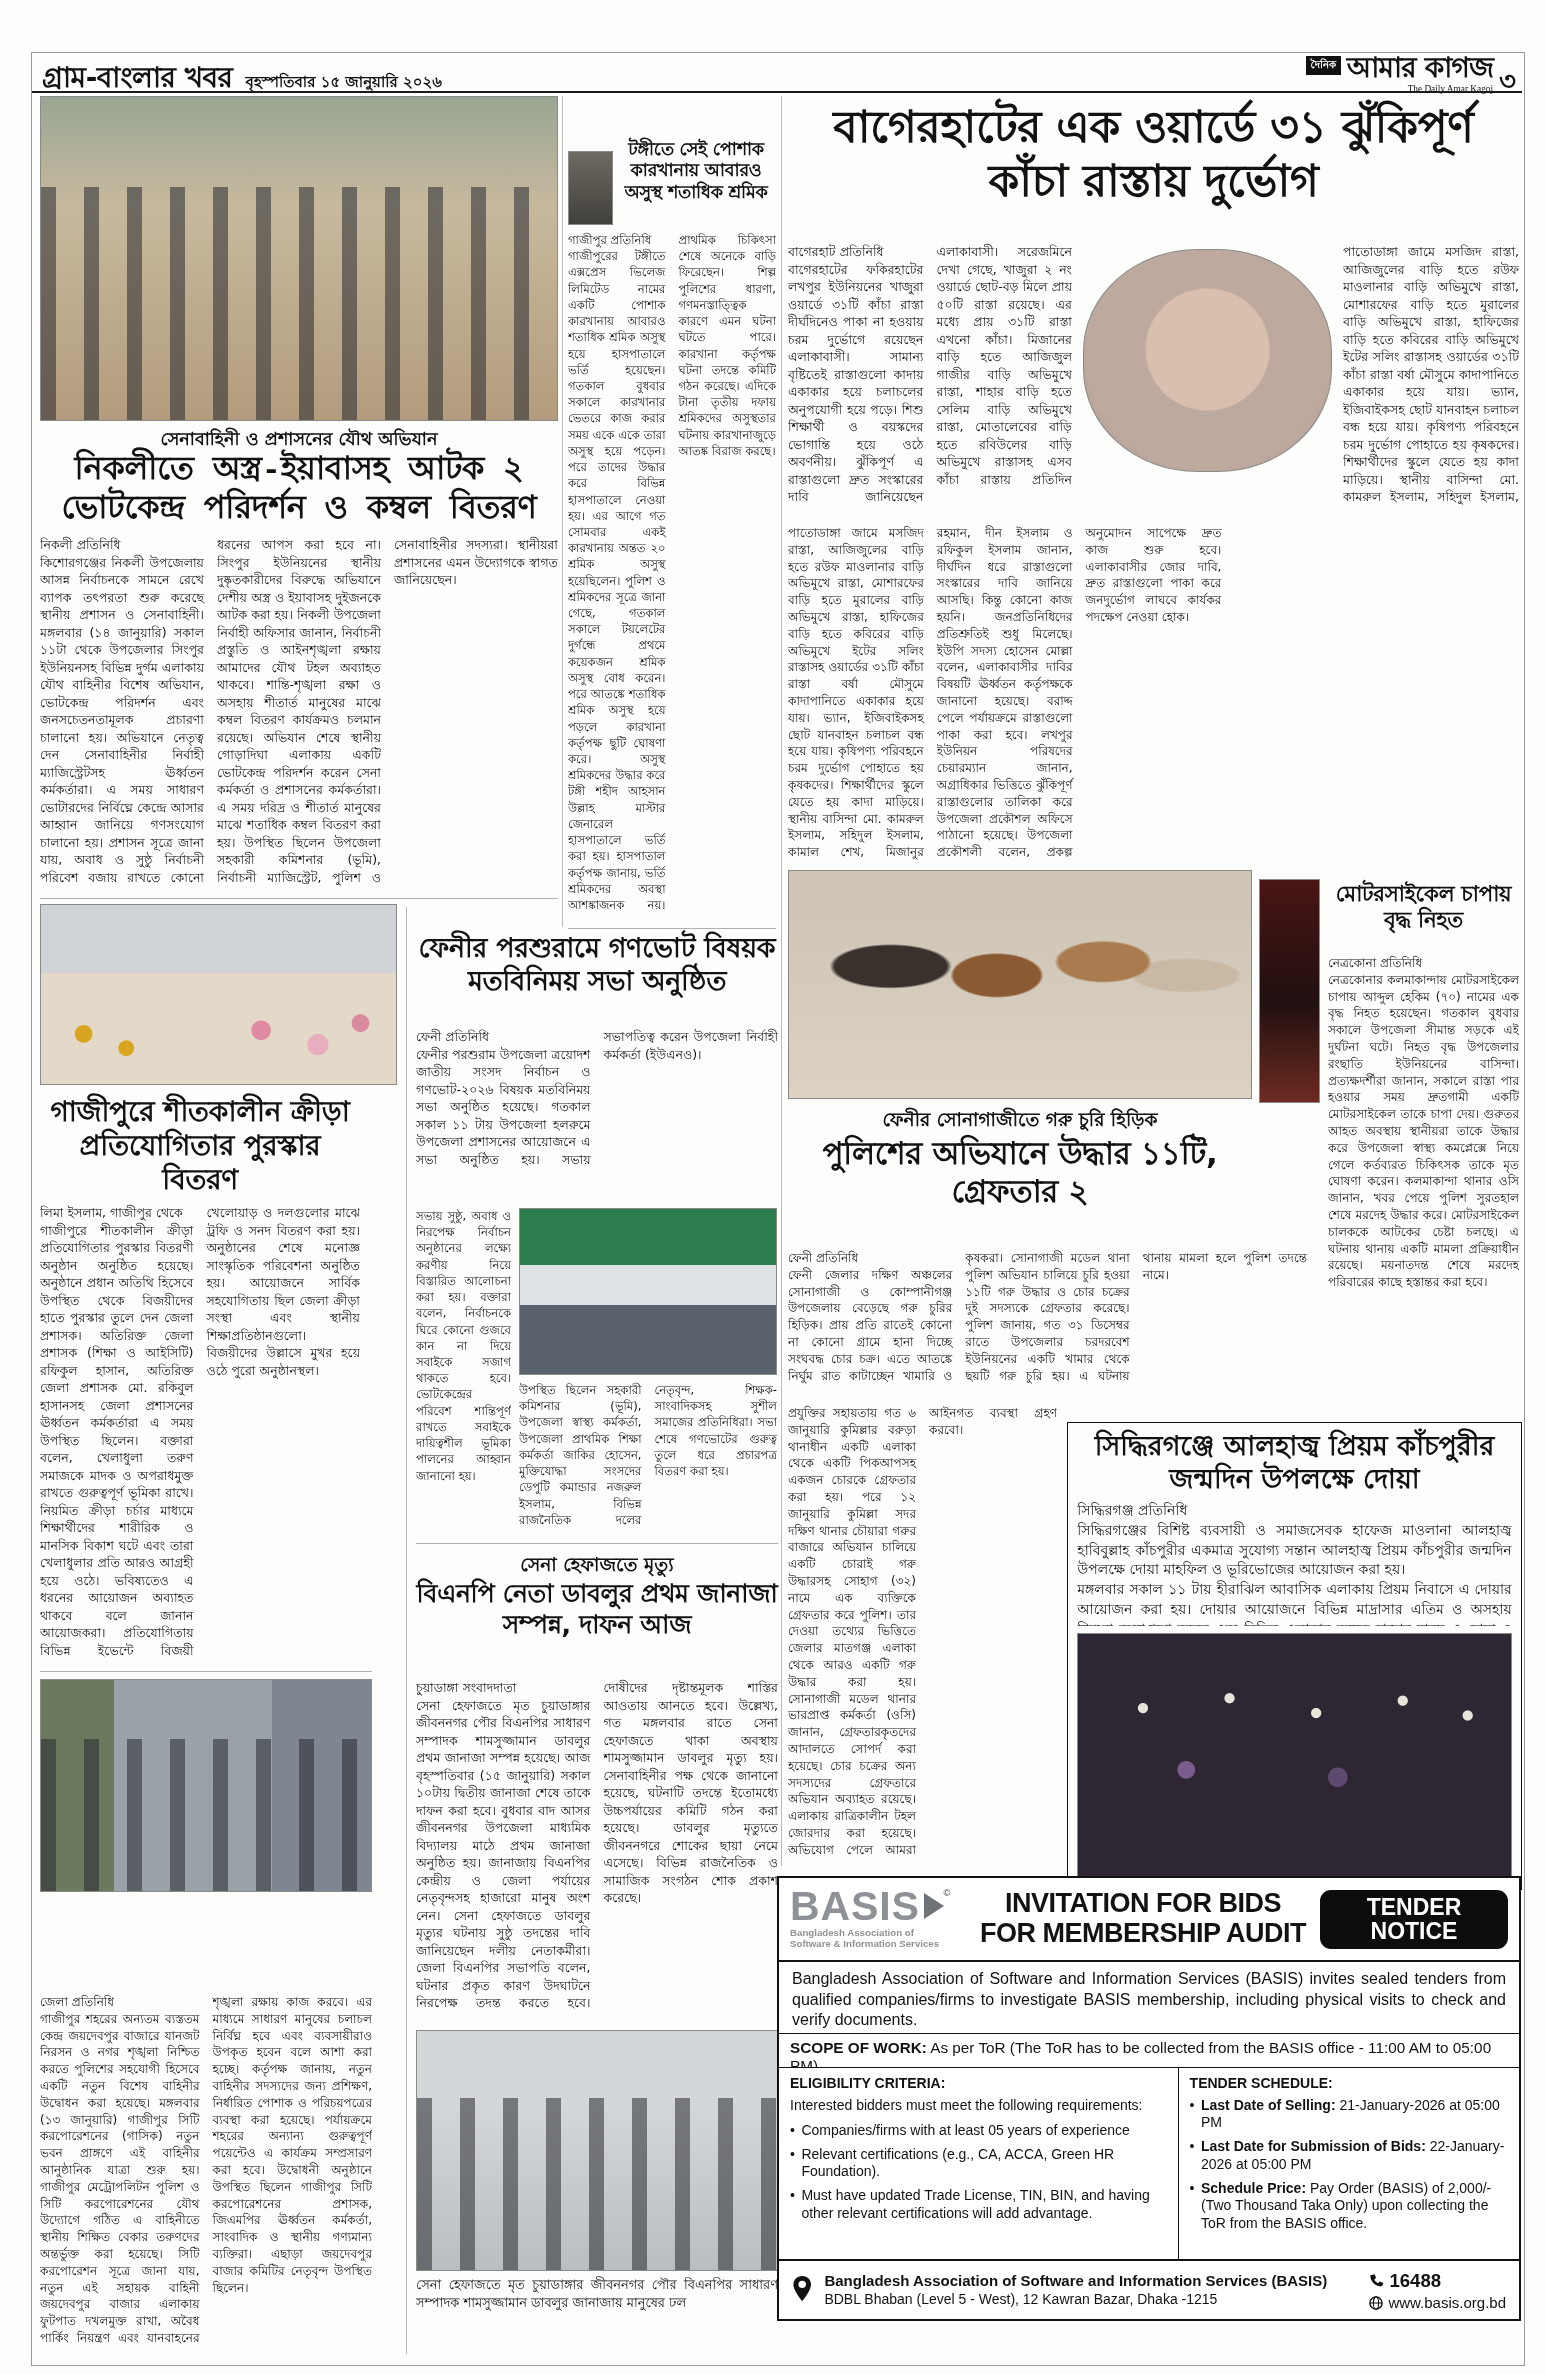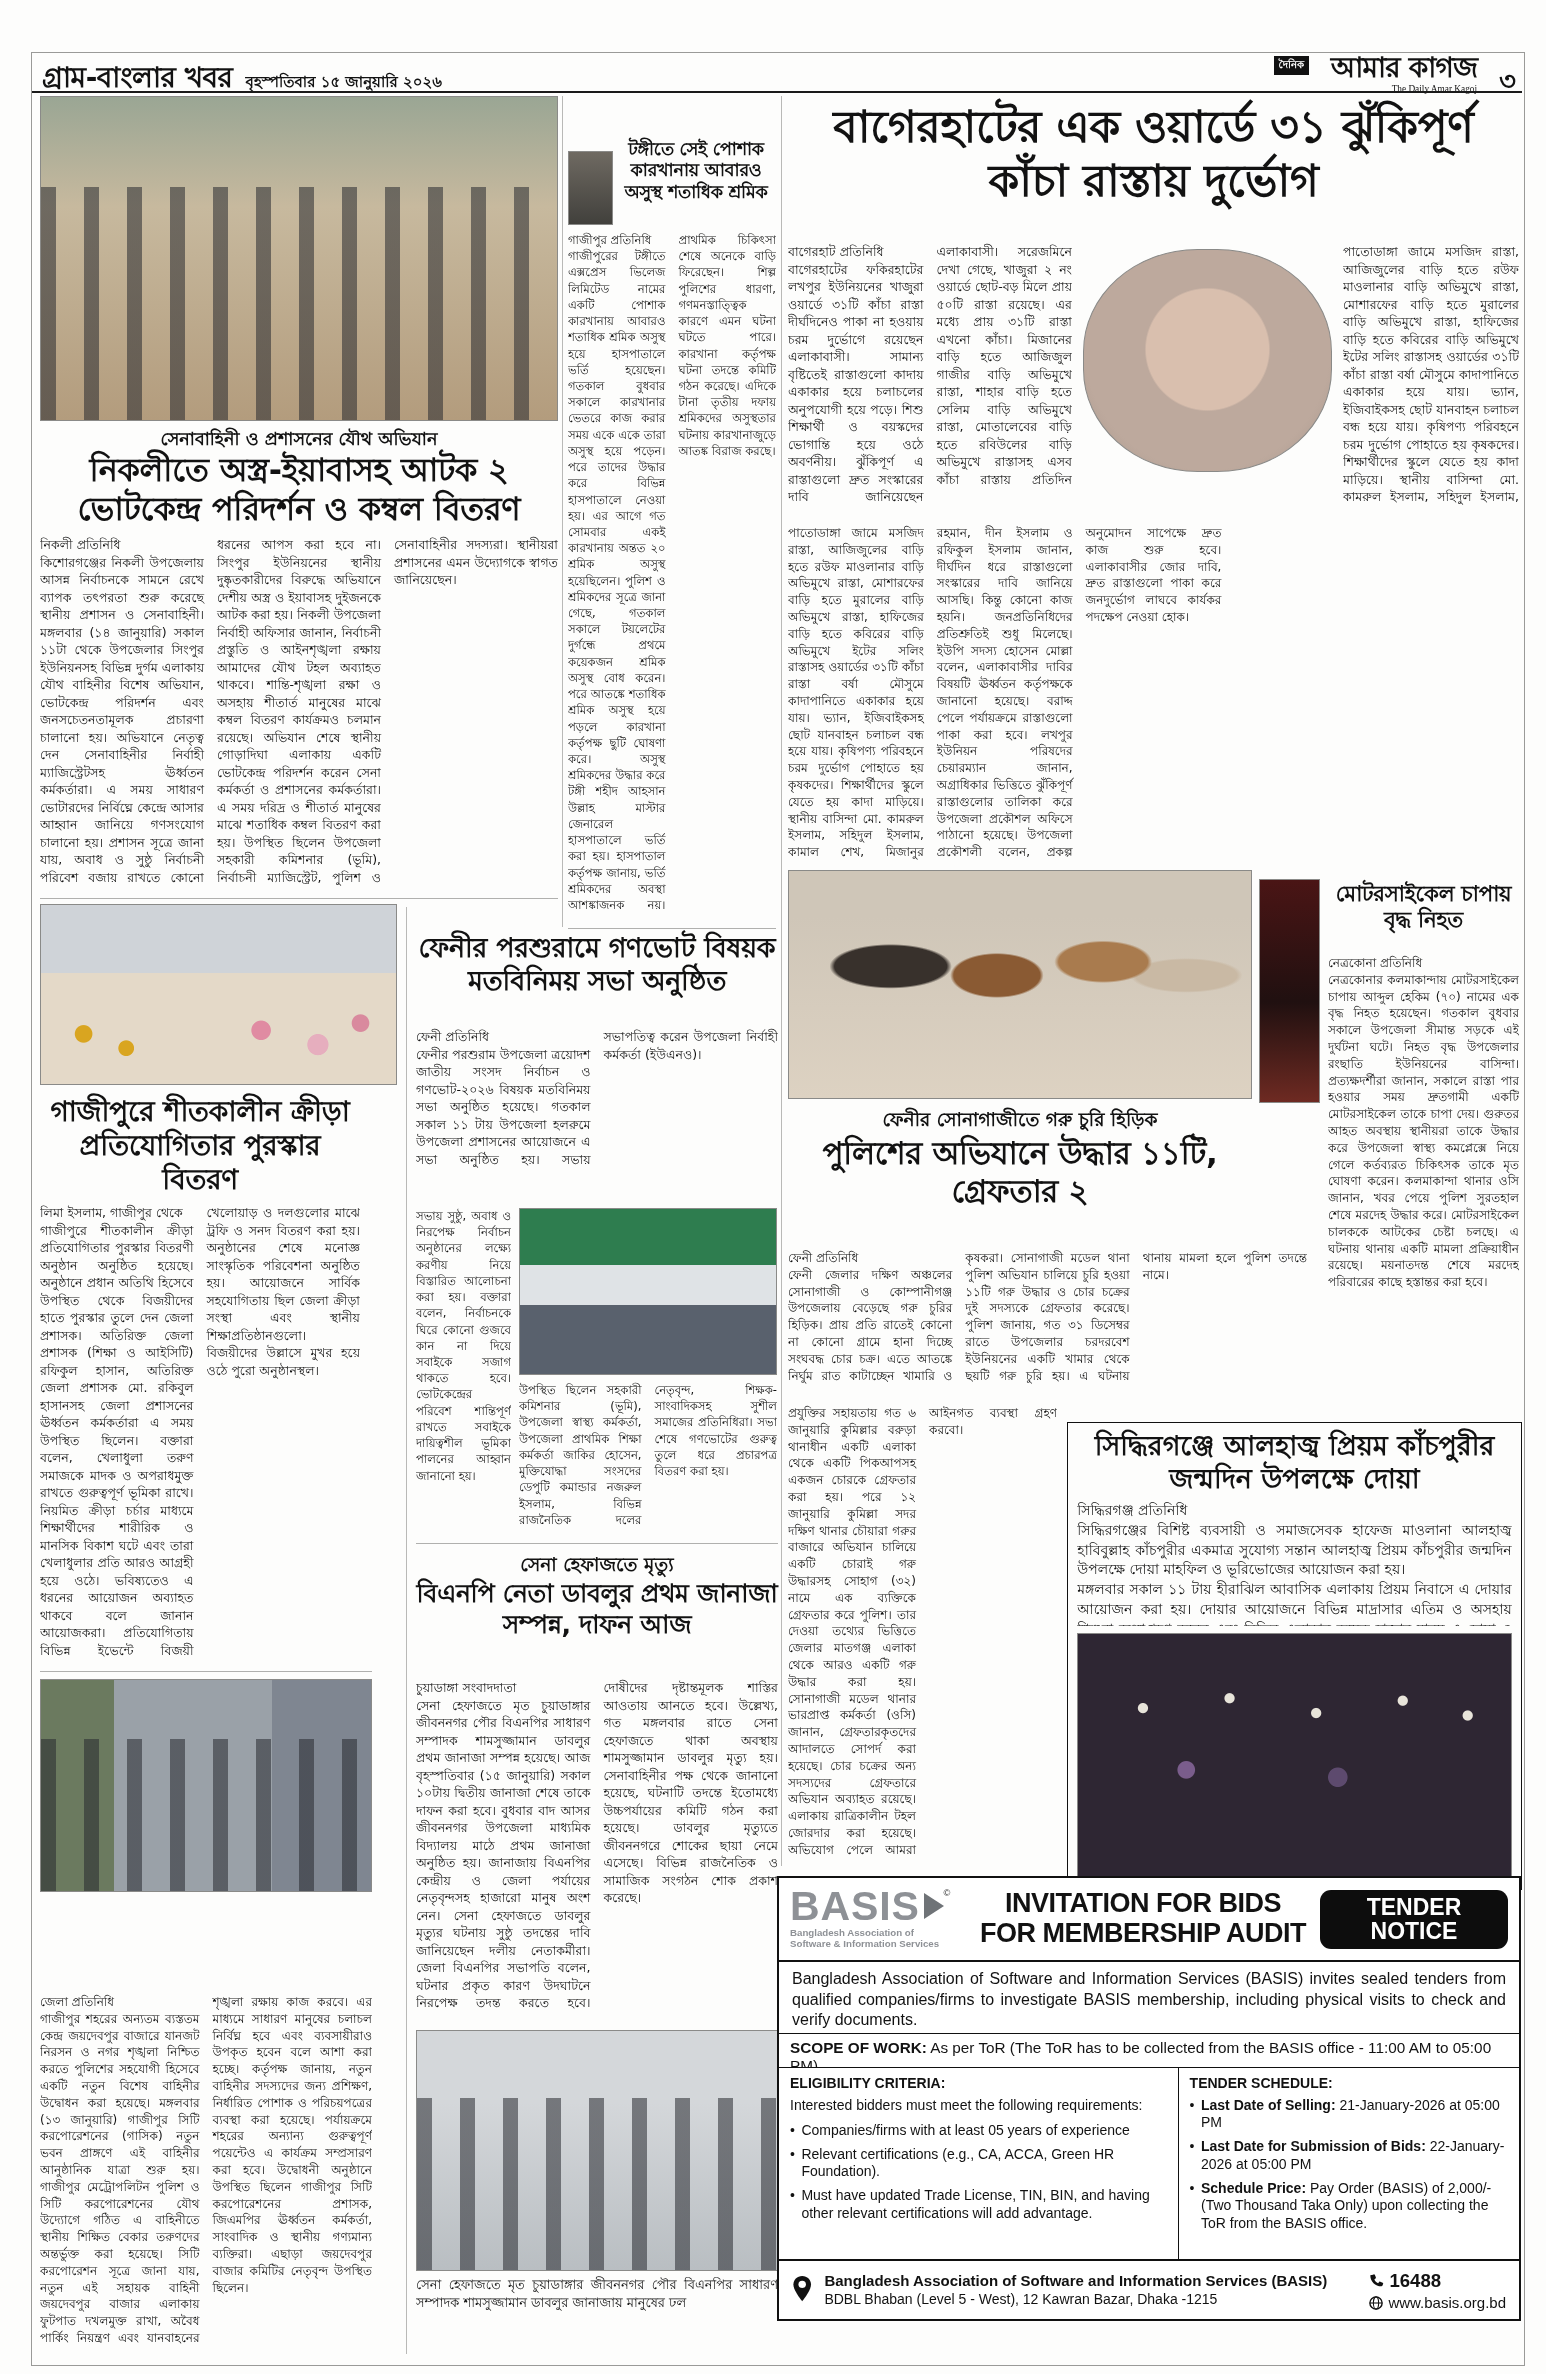--- a/index.html
+++ b/index.html
@@ -3,21 +3,21 @@
 <meta charset="utf-8">
 <style>
   html,body{margin:0;padding:0;background:#e8e8e6;}
   .page{position:relative;width:1546px;height:2375px;background:#fdfdfc;overflow:hidden;
         font-family:"DejaVu Sans","Liberation Sans",sans-serif;color:#121212;}
   .frame{position:absolute;left:31px;top:52px;width:1492px;height:2312px;border:0.9px solid #9a9a98;}
   .abs{position:absolute;}
   
   .mast-section{font-size:28px;font-weight:800;letter-spacing:-0.5px;}
   .mast-date{font-size:15px;font-weight:600;margin-left:13px;}
-  .mast-right{display:flex;align-items:flex-end;gap:22px;}
+  .mast-right{display:flex;align-items:flex-end;gap:6px;}
   .daily-chip{background:#111;color:#fff;font-size:10.2px;font-weight:700;padding:0.9px 4.6px;align-self:flex-start;margin-top:1.9px;}
   .paper-bn{font-size:28px;font-weight:900;line-height:1;letter-spacing:-0.9px;}
   .paper-en{font-size:9.3px;font-family:"Liberation Serif",serif;text-align:right;margin-top:2px;}
   .pagenum{font-size:26px;font-weight:800;line-height:1;}
   .rule{background:#1a1a1a;}
   .vline{background:#b9b9b7;width:0.9px;}
   .hline{background:#b0b0ae;height:0.9px;}
   
   .kicker{font-size:17.6px;font-weight:700;text-align:center;}
   .hl{font-weight:800;text-align:center;line-height:1.22;letter-spacing:-0.3px;}
@@ -109,21 +109,21 @@
   <div class="abs rule" style="left:32px;top:91px;width:1490px;height:1.9px;"></div>
 
   <div class="abs vline" style="left:562px;top:96px;height:831px;"></div>
   <div class="abs vline" style="left:781px;top:96px;height:1770px;"></div>
   <div class="abs vline" style="left:406px;top:907px;height:1447px;"></div>
 
   <div class="abs photo ph-army" style="left:40px;top:96px;width:518px;height:325px;">
       <div class="figs"></div>
     </div>
   <div class="abs kicker" style="left:40px;top:426px;width:518px;">সেনাবাহিনী ও প্রশাসনের যৌথ অভিযান</div>
-  <div class="abs hl" style="left:40px;top:451px;width:518px;font-size:32px;">নিকলীতে অস্ত্র-ইয়াবাসহ আটক ২ ভোটকেন্দ্র পরিদর্শন ও কম্বল বিতরণ</div>
+  <div class="abs hl" style="left:40px;top:451px;width:518px;font-size:32px;font-family:Liberation Mono, monospace;">নিকলীতে অস্ত্র-ইয়াবাসহ আটক ২ ভোটকেন্দ্র পরিদর্শন ও কম্বল বিতরণ</div>
   <div class="abs body" style="left:40px;top:536px;width:518px;height:357px;column-count:3;">নিকলী প্রতিনিধি
 কিশোরগঞ্জের নিকলী উপজেলায় আসন্ন নির্বাচনকে সামনে রেখে ব্যাপক তৎপরতা শুরু করেছে স্থানীয় প্রশাসন ও সেনাবাহিনী। মঙ্গলবার (১৪ জানুয়ারি) সকাল ১১টা থেকে উপজেলার সিংপুর ইউনিয়নসহ বিভিন্ন দুর্গম এলাকায় যৌথ বাহিনীর বিশেষ অভিযান, ভোটকেন্দ্র পরিদর্শন এবং জনসচেতনতামূলক প্রচারণা চালানো হয়। অভিযানে নেতৃত্ব দেন সেনাবাহিনীর নির্বাহী ম্যাজিস্ট্রেটসহ ঊর্ধ্বতন কর্মকর্তারা। এ সময় সাধারণ ভোটারদের নির্বিঘ্নে কেন্দ্রে আসার আহ্বান জানিয়ে গণসংযোগ চালানো হয়। প্রশাসন সূত্রে জানা যায়, অবাধ ও সুষ্ঠু নির্বাচনী পরিবেশ বজায় রাখতে কোনো ধরনের আপস করা হবে না। সিংপুর ইউনিয়নের স্থানীয় দুষ্কৃতকারীদের বিরুদ্ধে অভিযানে দেশীয় অস্ত্র ও ইয়াবাসহ দুইজনকে আটক করা হয়। নিকলী উপজেলা নির্বাহী অফিসার জানান, নির্বাচনী প্রস্তুতি ও আইনশৃঙ্খলা রক্ষায় আমাদের যৌথ টহল অব্যাহত থাকবে। শান্তি-শৃঙ্খলা রক্ষা ও অসহায় শীতার্ত মানুষের মাঝে কম্বল বিতরণ কার্যক্রমও চলমান রয়েছে। অভিযান শেষে স্থানীয় গোড়াদিঘা এলাকায় একটি ভোটকেন্দ্র পরিদর্শন করেন সেনা কর্মকর্তা ও প্রশাসনের কর্মকর্তারা। এ সময় দরিদ্র ও শীতার্ত মানুষের মাঝে শতাধিক কম্বল বিতরণ করা হয়। উপস্থিত ছিলেন উপজেলা সহকারী কমিশনার (ভূমি), নির্বাচনী ম্যাজিস্ট্রেট, পুলিশ ও সেনাবাহিনীর সদস্যরা। স্থানীয়রা প্রশাসনের এমন উদ্যোগকে স্বাগত জানিয়েছেন।</div>
   <div class="abs hline" style="left:40px;top:898px;width:518px;"></div>
 
   <div class="abs photo ph-tongi" style="left:568px;top:151px;width:45px;height:74px;"></div>
   <div class="abs hl" style="left:616px;top:139px;width:160px;font-size:17.6px;">টঙ্গীতে সেই পোশাক কারখানায় আবারও অসুস্থ শতাধিক শ্রমিক</div>
   <div class="abs body" style="left:568px;top:232px;width:208px;height:688px;column-count:2;font-size:11.6px;">গাজীপুর প্রতিনিধি
 গাজীপুরের টঙ্গীতে এক্সপ্রেস ভিলেজ লিমিটেড নামের একটি পোশাক কারখানায় আবারও শতাধিক শ্রমিক অসুস্থ হয়ে হাসপাতালে ভর্তি হয়েছেন। গতকাল বুধবার সকালে কারখানার ভেতরে কাজ করার সময় একে একে তারা অসুস্থ হয়ে পড়েন। পরে তাদের উদ্ধার করে বিভিন্ন হাসপাতালে নেওয়া হয়। এর আগে গত সোমবার একই কারখানায় অন্তত ২০ শ্রমিক অসুস্থ হয়েছিলেন। পুলিশ ও শ্রমিকদের সূত্রে জানা গেছে, গতকাল সকালে টয়লেটের দুর্গন্ধে প্রথমে কয়েকজন শ্রমিক অসুস্থ বোধ করেন। পরে আতঙ্কে শতাধিক শ্রমিক অসুস্থ হয়ে পড়লে কারখানা কর্তৃপক্ষ ছুটি ঘোষণা করে। অসুস্থ শ্রমিকদের উদ্ধার করে টঙ্গী শহীদ আহসান উল্লাহ মাস্টার জেনারেল হাসপাতালে ভর্তি করা হয়। হাসপাতাল কর্তৃপক্ষ জানায়, ভর্তি শ্রমিকদের অবস্থা আশঙ্কাজনক নয়। প্রাথমিক চিকিৎসা শেষে অনেকে বাড়ি ফিরেছেন। শিল্প পুলিশের ধারণা, গণমনস্তাত্ত্বিক কারণে এমন ঘটনা ঘটতে পারে। কারখানা কর্তৃপক্ষ ঘটনা তদন্তে কমিটি গঠন করেছে। এদিকে টানা তৃতীয় দফায় শ্রমিকদের অসুস্থতার ঘটনায় কারখানাজুড়ে আতঙ্ক বিরাজ করছে।</div>
   <div class="abs hline" style="left:568px;top:928px;width:208px;"></div>
 

